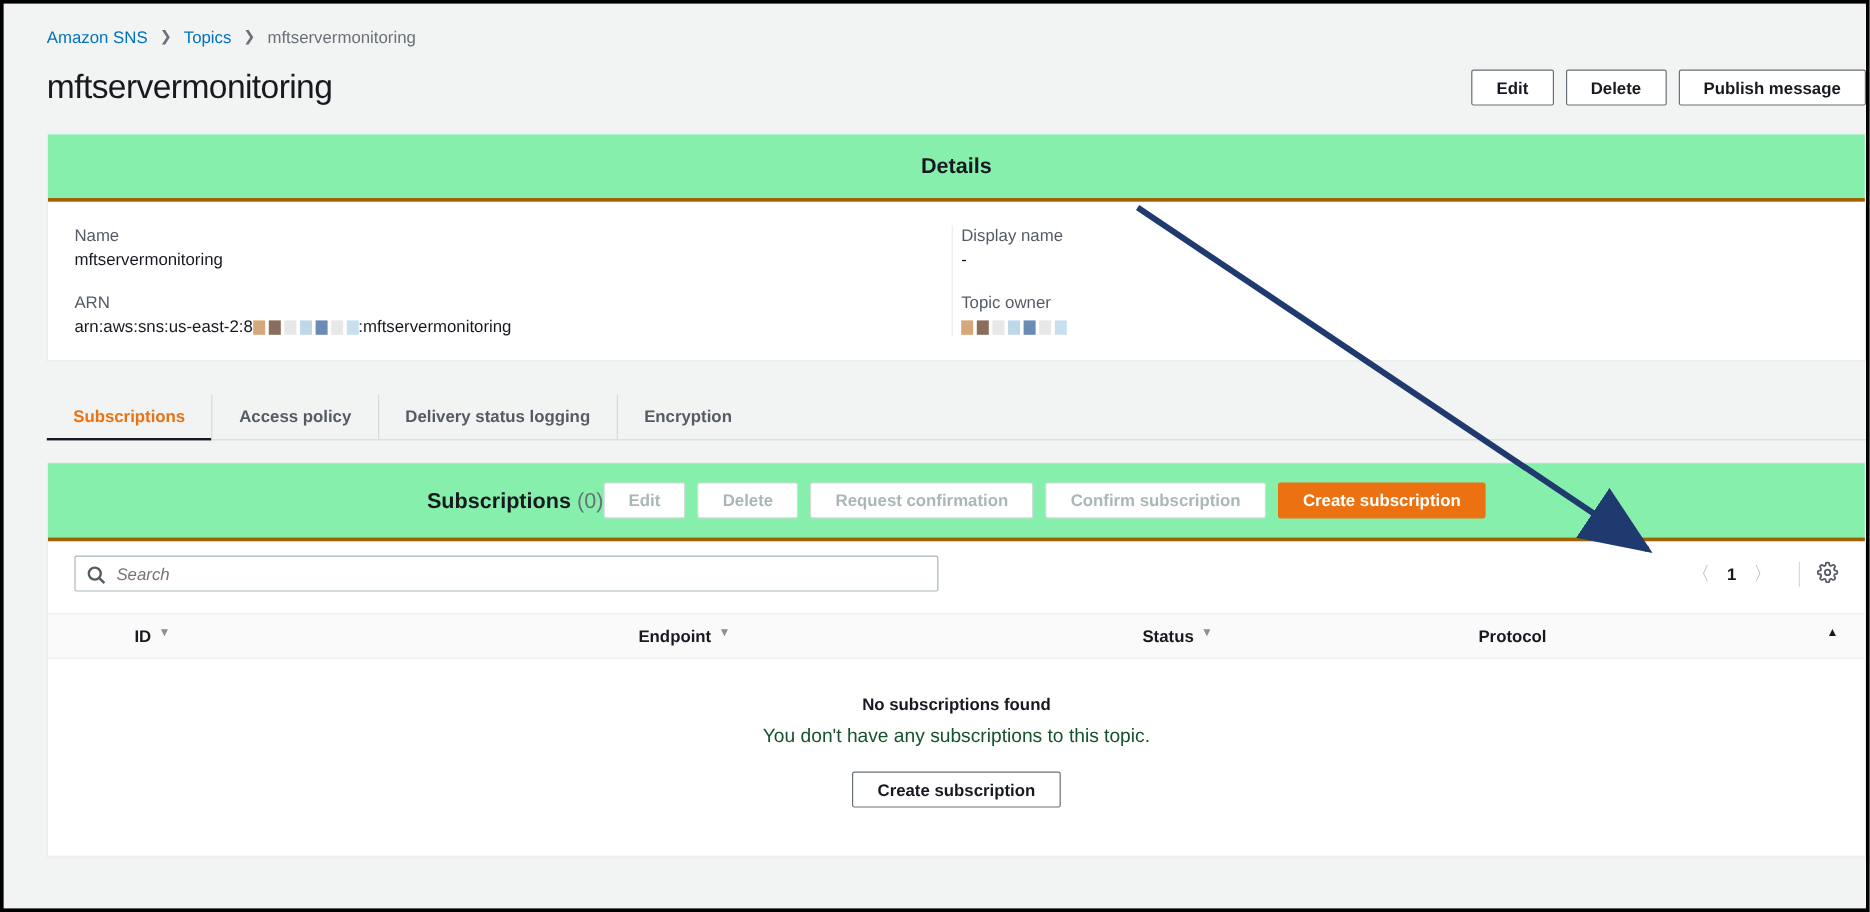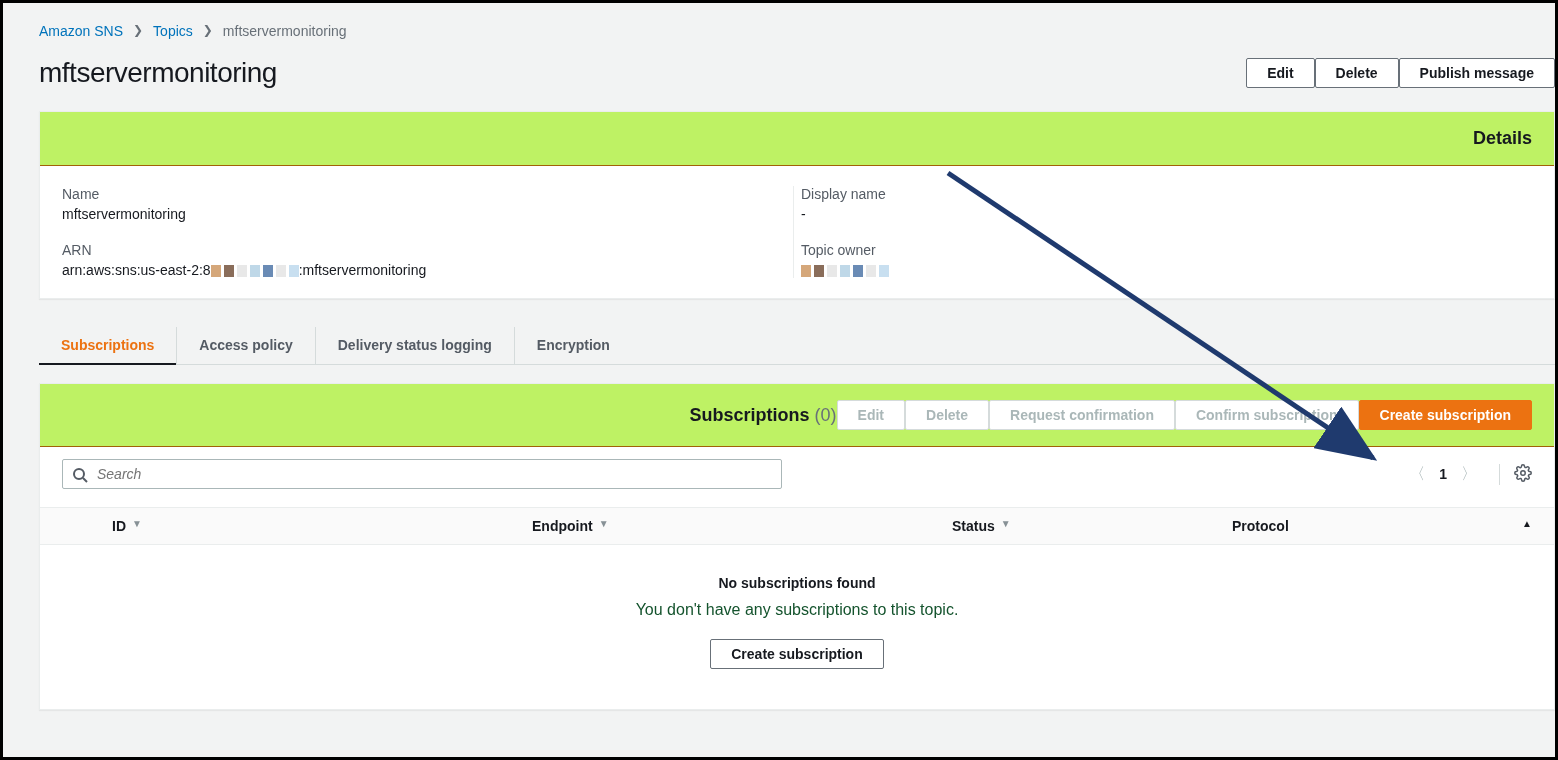--- a/index.html
+++ b/index.html
@@ -24,28 +24,28 @@
 .breadcrumb .current { color: #687078; }
 .header-row { display: flex; align-items: center; justify-content: space-between; margin-bottom: 22px; padding-right: 0; }
 .page-title { font-size: 28px; font-weight: 400; letter-spacing: -0.5px; }
 .btn {
   background: #fff; border: 1px solid #687078; color: #16191f;
   padding: 6px 20px; font-size: 14px; cursor: pointer; font-weight: 700;
   border-radius: 2px;
 }
 .btn.primary { background: #ec7211; border-color: #ec7211; color: #fff; }
 .btn.disabled { color: #aab7b8; border-color: #d5dbdb; cursor: default; }
-.btn-row { display: flex; }
+.btn-row { display: flex; gap: 10px; }
 .panel {
   background: #fff; border: 1px solid #eaeded; box-shadow: 0 1px 1px rgba(0,0,0,0.05);
   margin-right: 0;
 }
 .panel-header {
-  background: #bef264; padding: 16px 22px; border-bottom: 1px solid #a16207;
-  display: flex; align-items: center; justify-content: flex-end;
+  background: #86efac; padding: 16px 22px; border-bottom: 3px solid #a16207;
+  display: flex; align-items: center; justify-content: center;
 }
 .panel-title { font-size: 18px; font-weight: 700; }
 .panel-title .count { font-weight: 400; color: #687078; }
 .details-body { display: flex; padding: 20px 22px; }
 .details-col { flex: 1; }
 .details-col + .details-col { border-left: 1px solid #eaeded; padding-left: 7px; }
 .field { margin-bottom: 20px; }
 .field:last-child { margin-bottom: 0; }
 .field-label { color: #545b64; font-size: 14px; margin-bottom: 4px; }
 .field-value { color: #16191f; font-size: 14px; }

